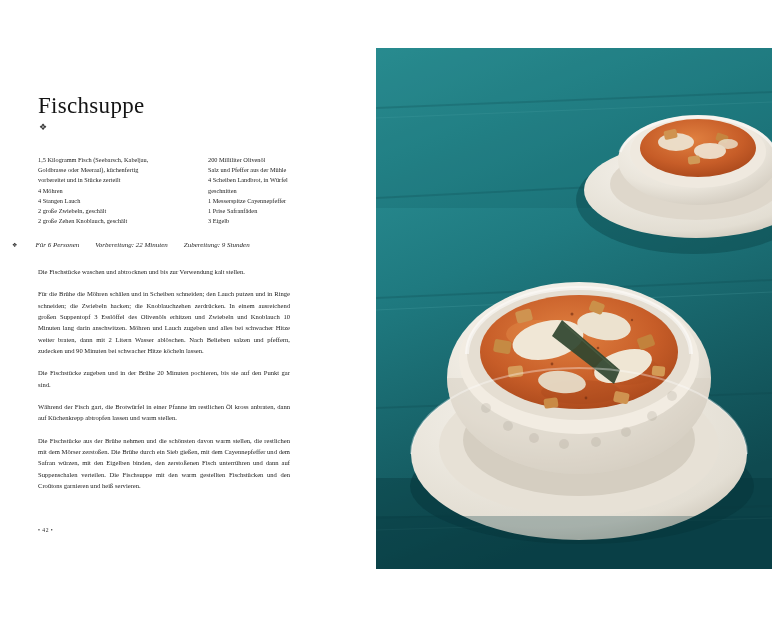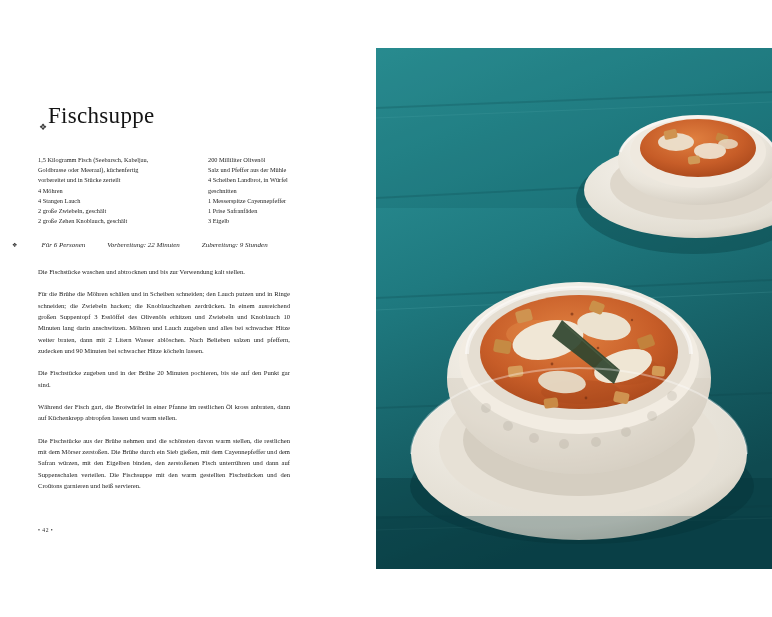--- a/index.html
+++ b/index.html
@@ -33,21 +33,21 @@
 
   .recipe-title {
     position: absolute;
     left: 38px;
     top: 93px;
     font-family: "Liberation Serif", serif;
     font-size: 23px;
     font-weight: normal;
     letter-spacing: 0.3px;
     color: #141414;
-    margin: 10px;
+    margin: 0;
     line-height: 1.1;
   }
 
   .title-ornament {
     position: absolute;
     left: 39px;
     top: 123px;
     font-size: 9px;
     color: #3a3a3a;
     line-height: 1;
@@ -81,21 +81,21 @@
   .meta-line {
     position: absolute;
     left: 12px;
     top: 241px;
     width: 350px;
     font-size: 7px;
     font-style: italic;
     color: #1c1c1c;
     display: flex;
     align-items: baseline;
-    gap: 22px;
+    gap: 16px;
   }
   .meta-orn {
     font-style: normal;
     font-size: 6px;
     color: #333;
     margin-right: 2px;
   }
   .meta-item { white-space: nowrap; }
 
   

